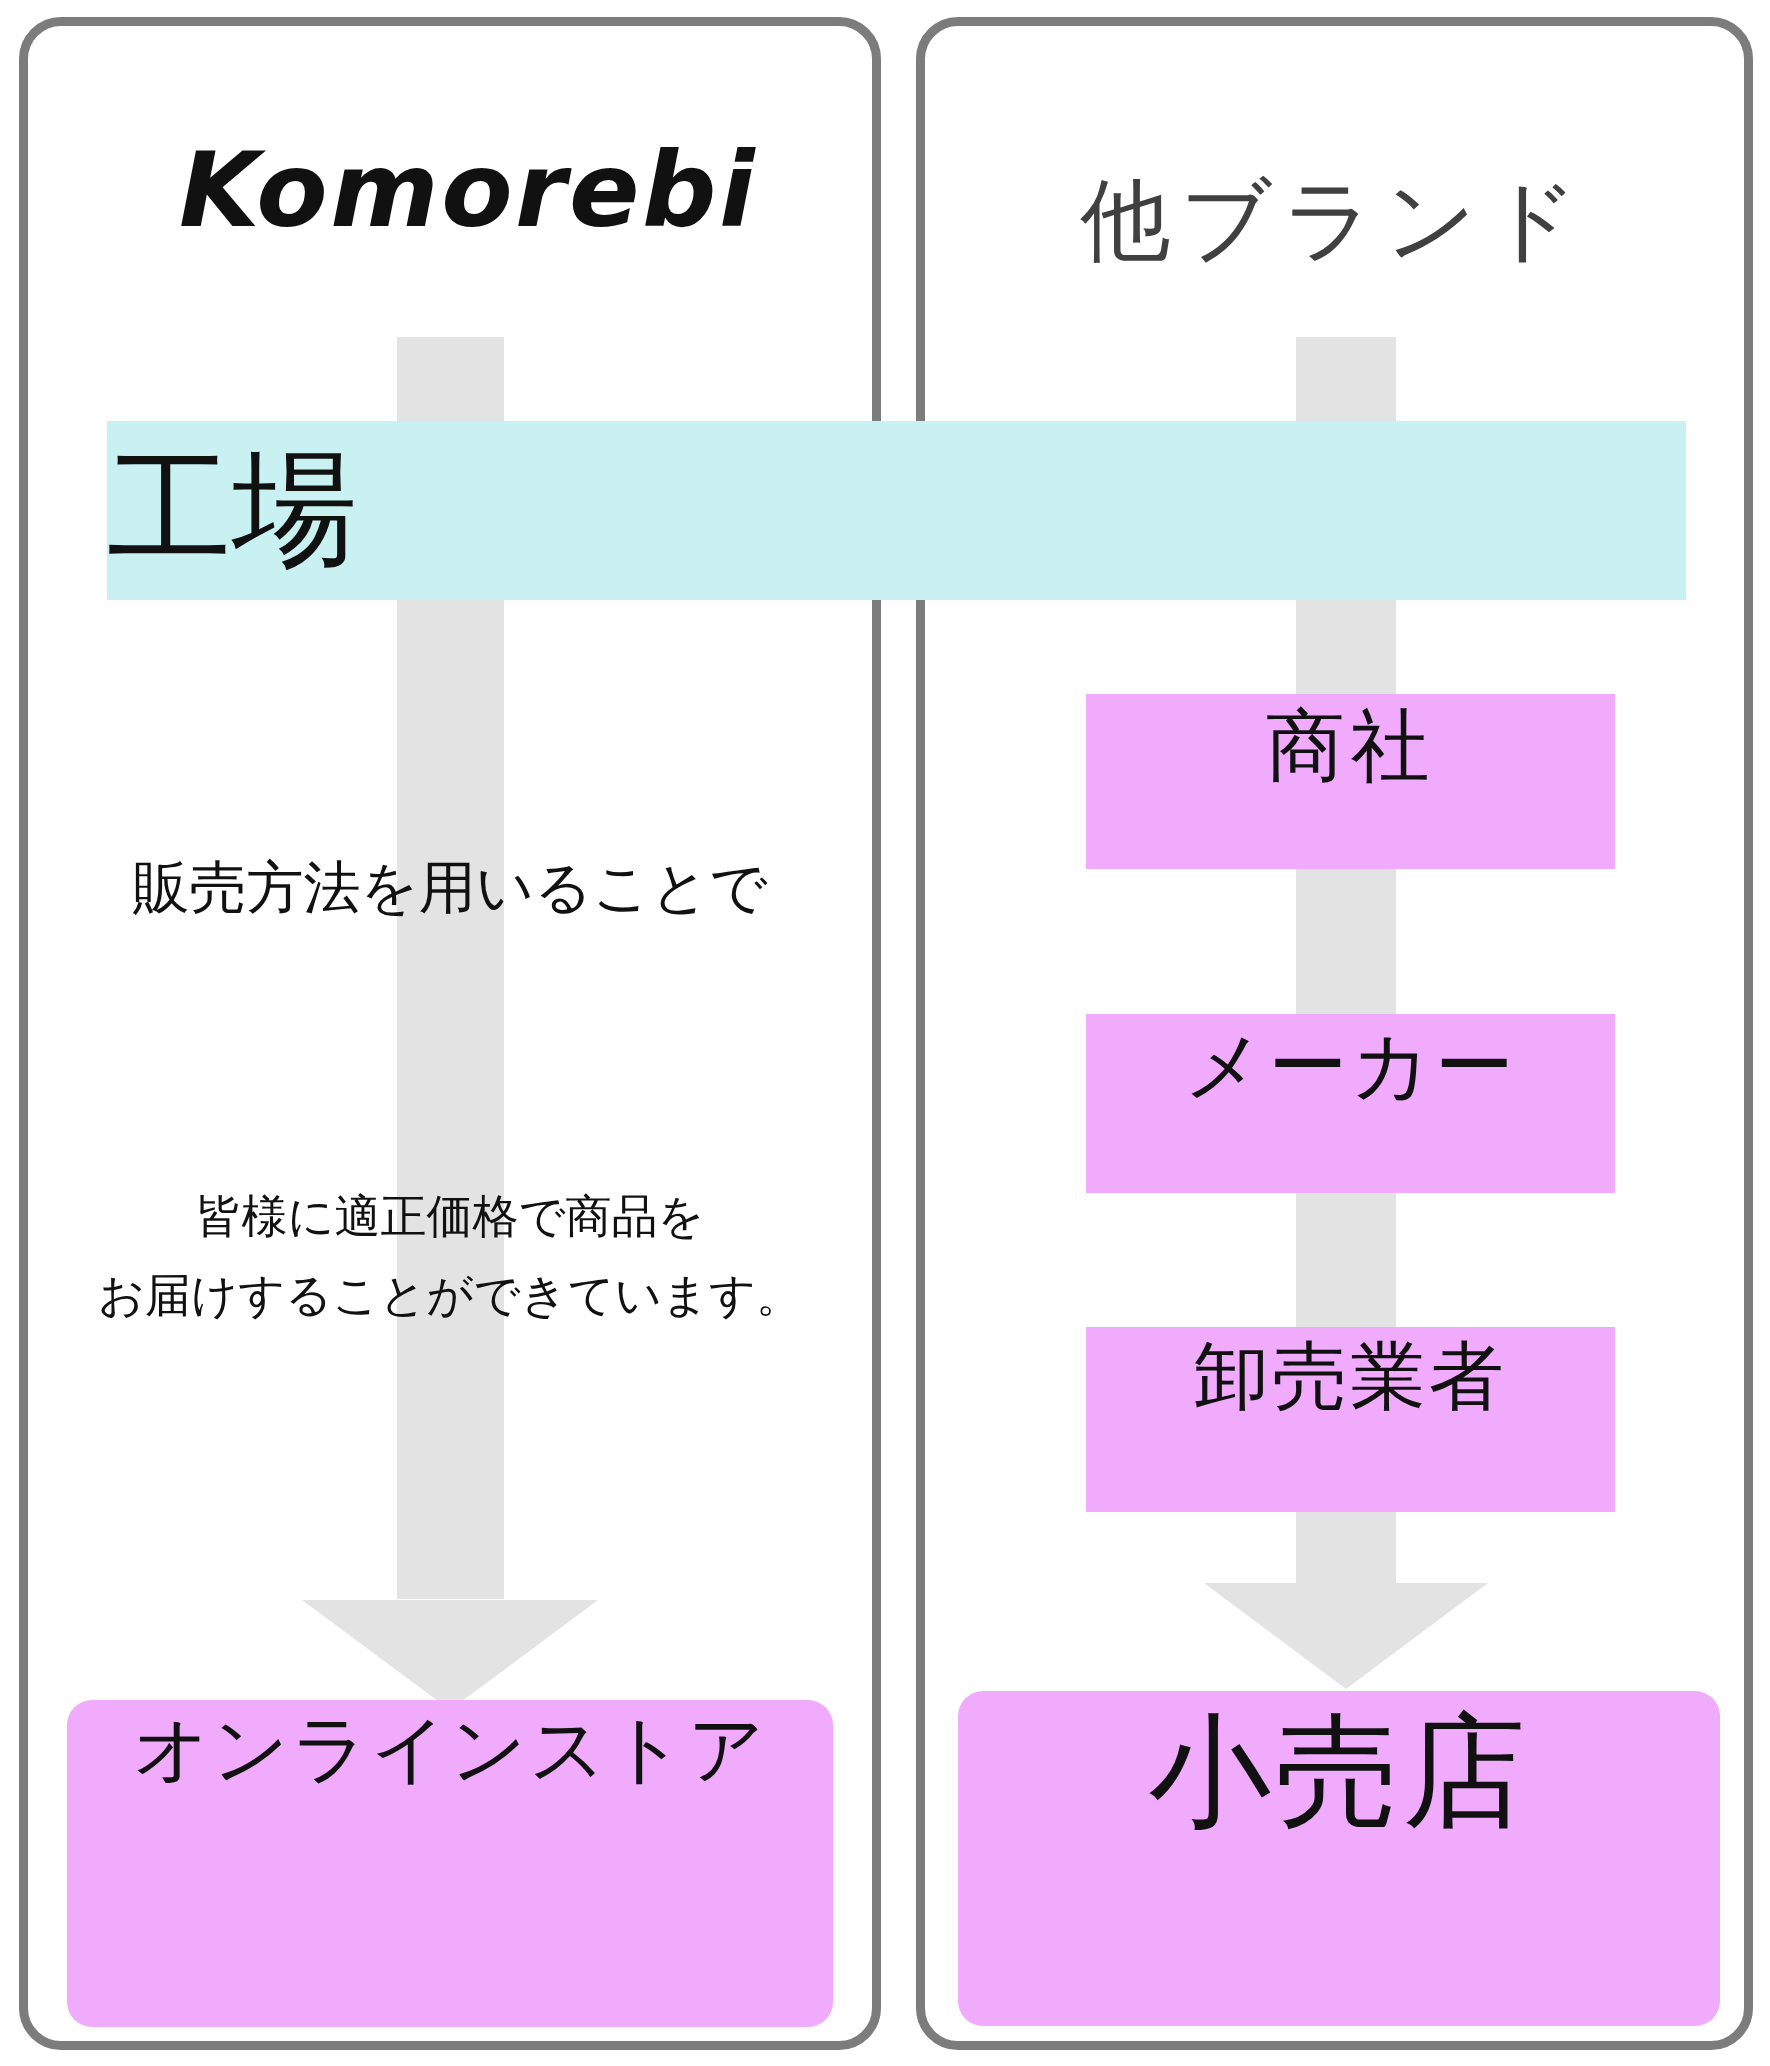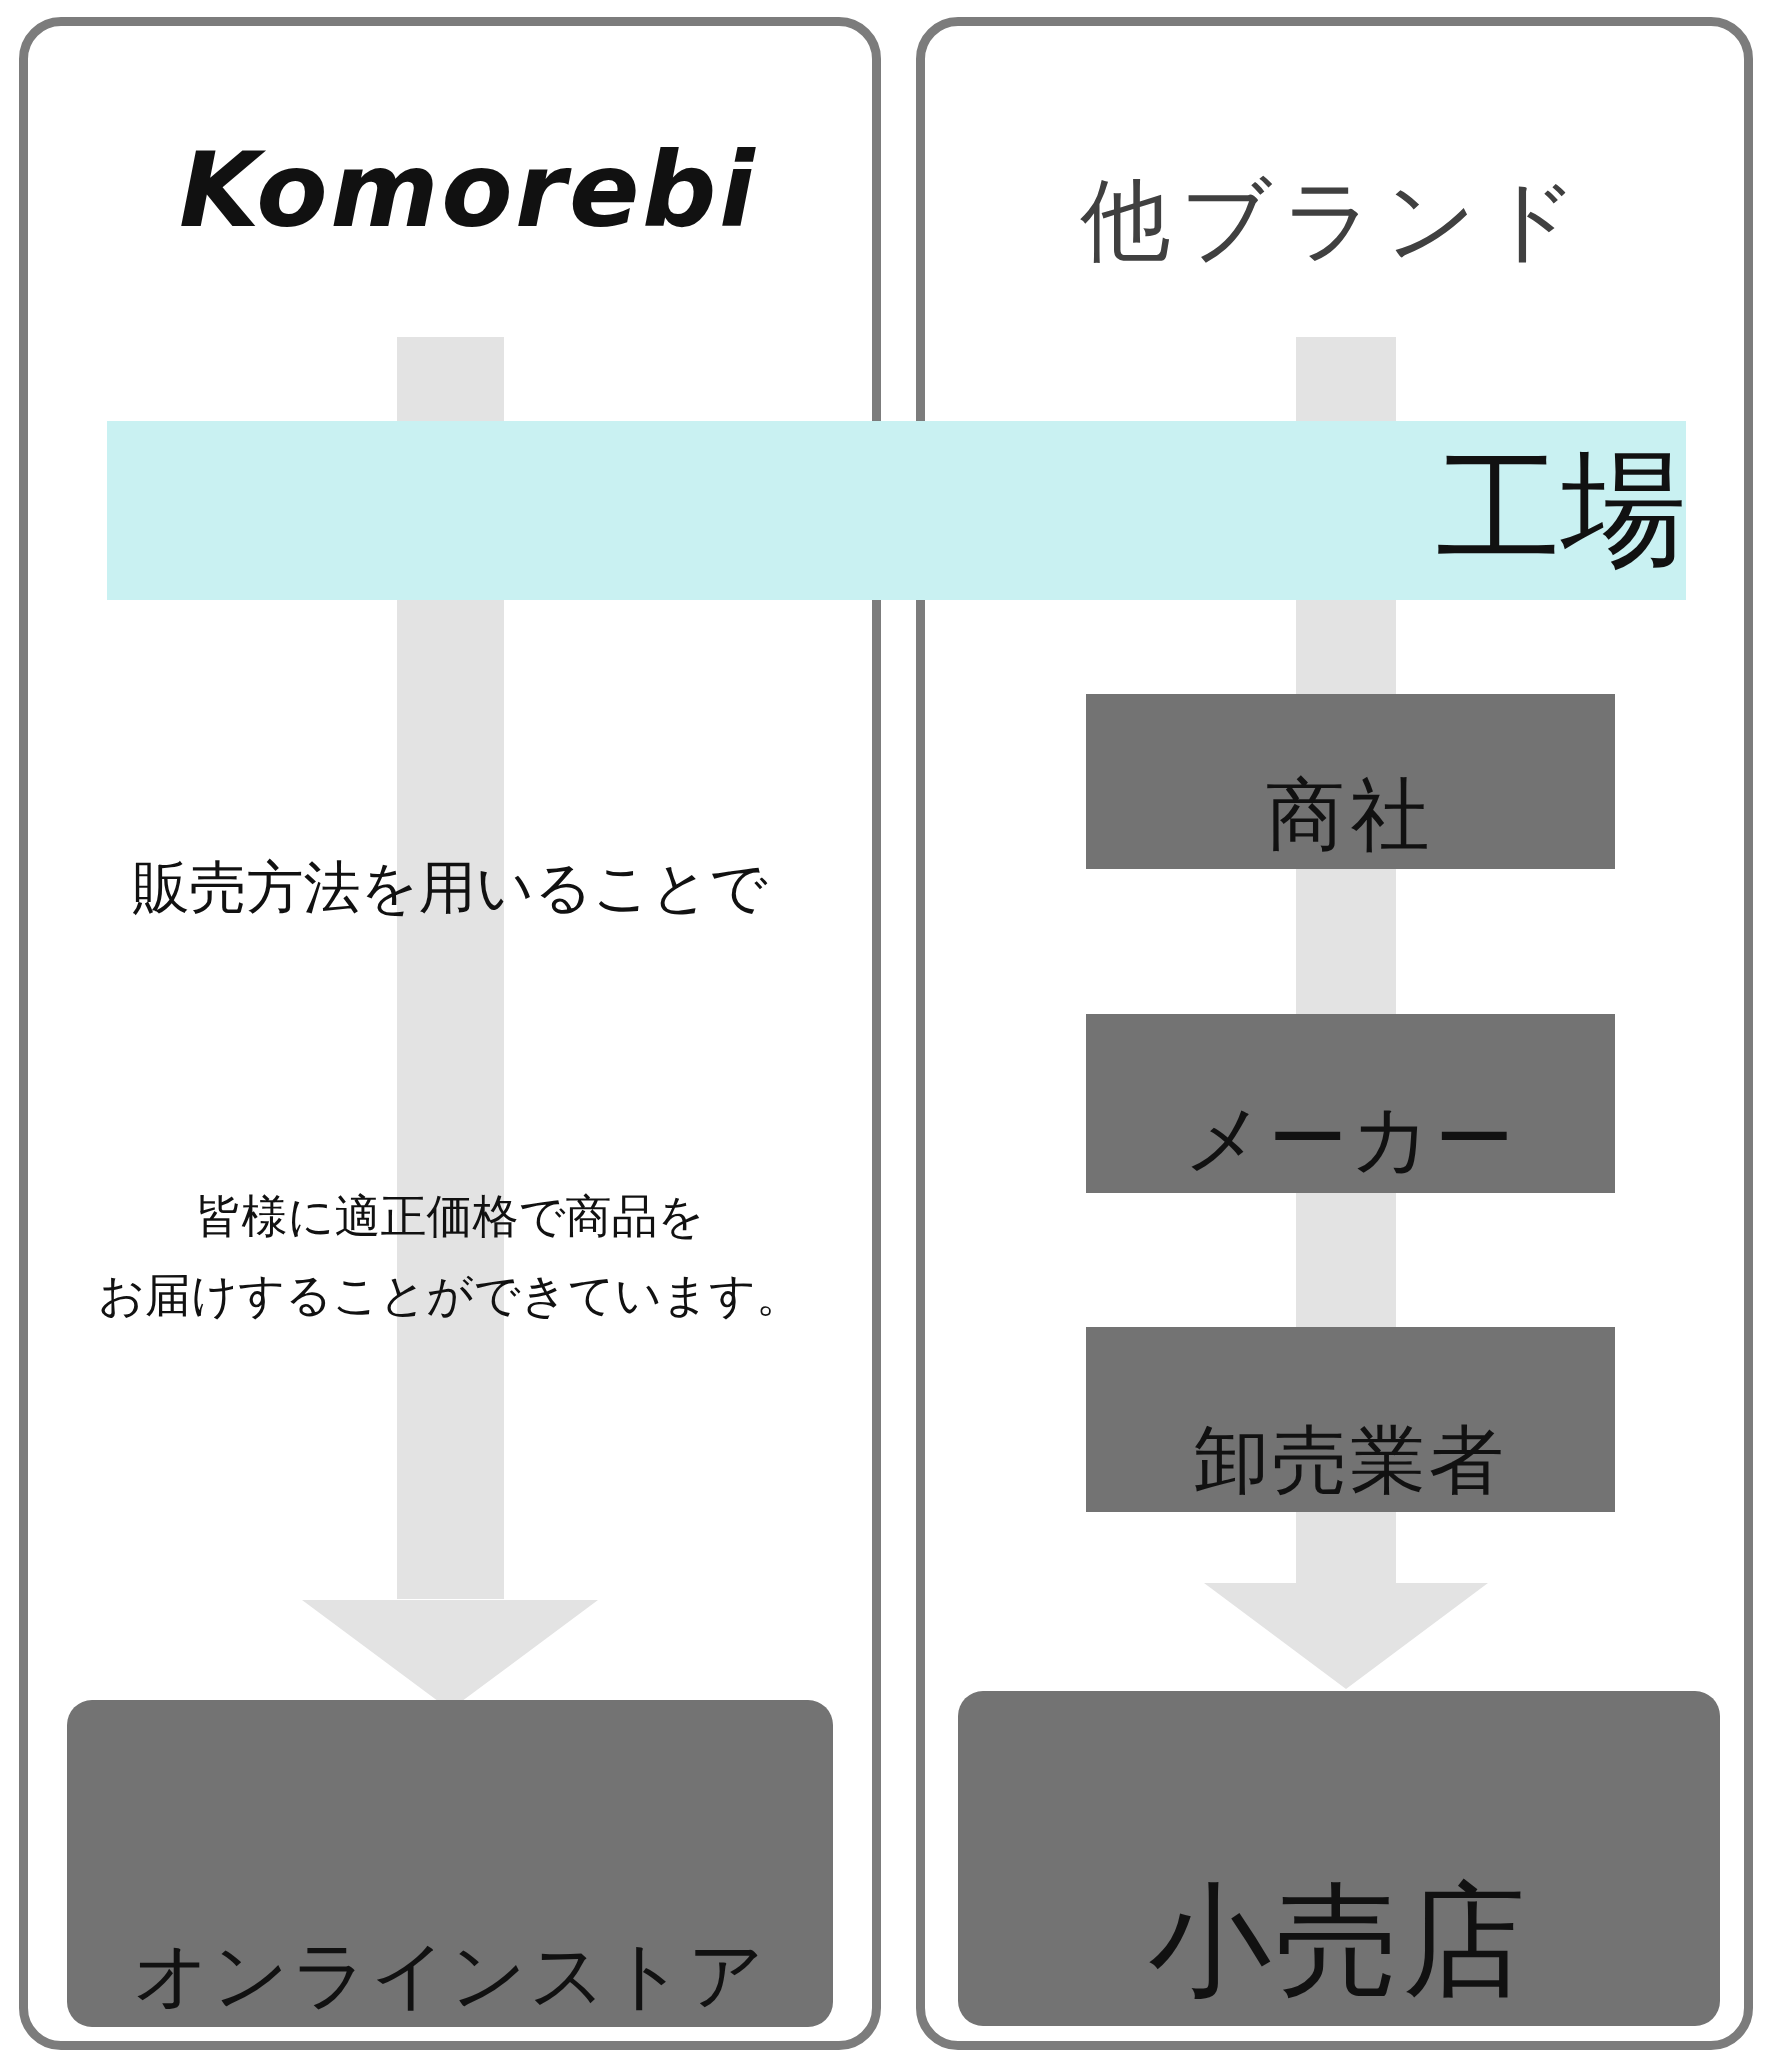--- a/index.html
+++ b/index.html
@@ -82,32 +82,32 @@
   
   .factory-banner {
     position: absolute;
     left: 107px;
     top: 421px;
     width: 1579px;
     height: 179px;
     background: #c9f1f2;
     display: flex;
     align-items: center;
-    justify-content: flex-end;
+    justify-content: flex-start;
     font-size: 125px;
     color: #111111;
     z-index: 2;
   }
 
   
   .cyan-box {
     position: absolute;
-    background: #737373;
+    background: #f0abfc;
     display: flex;
-    align-items: flex-end;
+    align-items: flex-start;
     justify-content: center;
     color: #111111;
     z-index: 3;
   }
   #box-trading-company { left: 1086px; top: 694px; width: 529px; height: 175px; font-size: 79px; letter-spacing: 5.8px; }
   #box-maker           { left: 1086px; top: 1014px; width: 529px; height: 179px; font-size: 79px; letter-spacing: 3.3px; }
   #box-wholesaler      { left: 1086px; top: 1327px; width: 529px; height: 185px; font-size: 75px; letter-spacing: 3.3px; }
   #box-online-store {
     left: 67px; top: 1700px; width: 766px; height: 327px;
     border-radius: 25px; font-size: 75px; letter-spacing: 2.5px;

